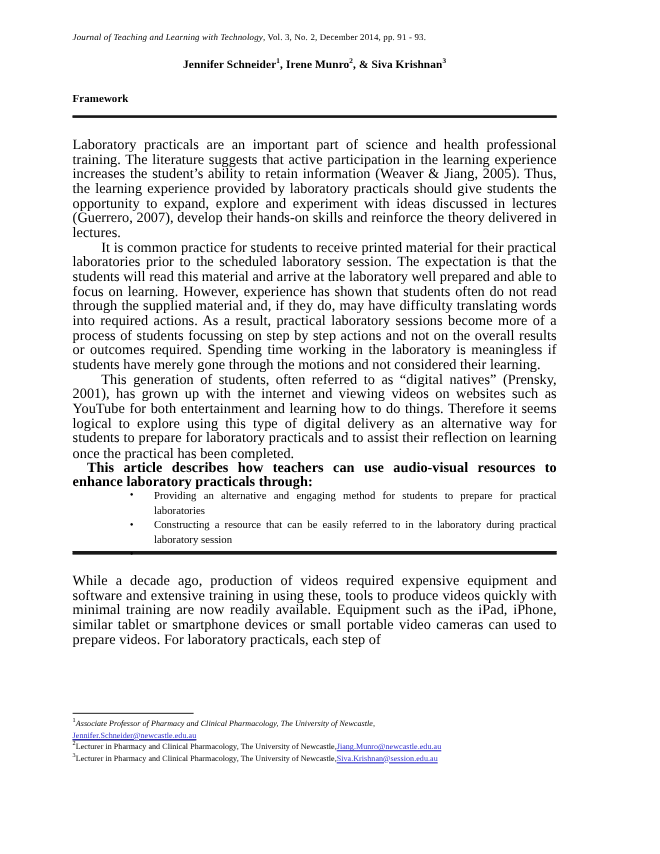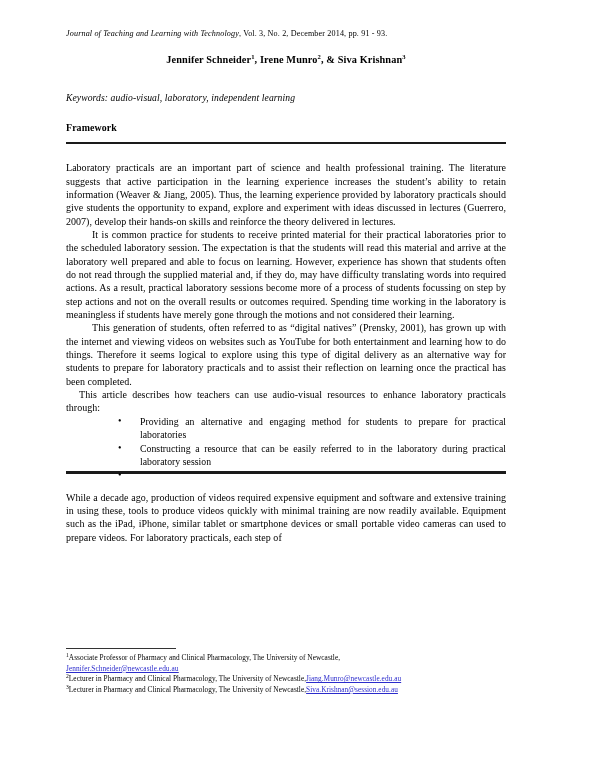--- a/index.html
+++ b/index.html
@@ -75,34 +75,35 @@
   .section-rule {
     border: 0;
     border-top: 1.1px solid #1a1a1a;
     border-bottom: 1.1px solid #1a1a1a;
     height: 0.6px;
     margin: 3px 0 0 0;
     padding: 0;
     background: #1a1a1a;
   }
   p.body {
-    font-size: 10px;
+    font-size: 13px;
     line-height: 13.35px;
     text-align: justify;
     margin: 0;
     letter-spacing: 0.02px;
   }
   p.body.first {
     margin-top: 17px;
   }
   p.body.indent {
     text-indent: 26px;
   }
   p.body.indent-sm {
     text-indent: 13px;
+    font-weight: bold;
   }
   ul.bullets {
     margin: 0;
     padding: 0 0 0 52px;
     list-style: none;
   }
   ul.bullets li {
     font-size: 9.75px;
     line-height: 13.35px;
     text-align: justify;
@@ -133,20 +134,21 @@
     line-height: 10.6px;
     letter-spacing: 0.05px;
     white-space: nowrap;
   }
   .fn sup {
     font-size: 5.6px;
     vertical-align: super;
     line-height: 0;
   }
   .fn .it {
+    font-style: italic;
   }
   .fn a.mail {
     color: #2b2bcc;
     text-decoration: underline;
   }
   .fn .mail-block {
     display: block;
     text-decoration: underline;
   }
 </style>
@@ -157,21 +159,20 @@
 
   <div class="journal-line">
     <span>Journal of Teaching and Learning with Technology</span><span class="plain">, Vol. 3, No. 2, December 2014, pp. 91 - 93.</span>
   </div>
 
 
   <div class="authors">
     <span>Jennifer Schneider</span><sup>1</sup><span>, Irene Munro</span><sup>2</sup><span>, &amp; Siva Krishnan</span><sup>3</sup>
   </div>
 
-  <div class="keywords">Keywords: audio-visual, laboratory, independent learning</div>
 
   <h2 class="section-head">Framework</h2>
   <div class="section-rule"></div>
 
   <p class="body first">Laboratory practicals are an important part of science and health professional training. The literature suggests that active participation in the learning experience increases the student’s ability to retain information (Weaver &amp; Jiang, 2005).  Thus, the learning experience provided by laboratory practicals should give students the opportunity to expand, explore and experiment with ideas discussed in lectures (Guerrero, 2007), develop their hands-on skills and reinforce the theory delivered in lectures.</p>
   <p class="body indent">It is common practice for students to receive printed material for their practical laboratories prior to the scheduled laboratory session. The expectation is that the students will read this material and arrive at the laboratory well prepared and able to focus on learning. However, experience has shown that students often do not read through the supplied material and, if they do, may have difficulty translating words into required actions. As a result, practical laboratory sessions become more of a  process of students focussing on step by step actions and not on the overall results or outcomes required. Spending time working in the laboratory is meaningless if students have merely gone through the motions and not considered their learning.</p>
   <p class="body indent">This generation of students, often referred to as “digital natives” (Prensky, 2001), has grown up with the internet and viewing videos on websites such as YouTube for both entertainment and learning how to do things. Therefore it seems logical to explore using this type of digital delivery as an alternative way for students to prepare for laboratory practicals and to assist their reflection on learning once the practical has been completed.</p>
   <p class="body indent-sm">This article describes how teachers can use audio-visual resources to enhance laboratory practicals through:</p>
 
   <ul class="bullets">

